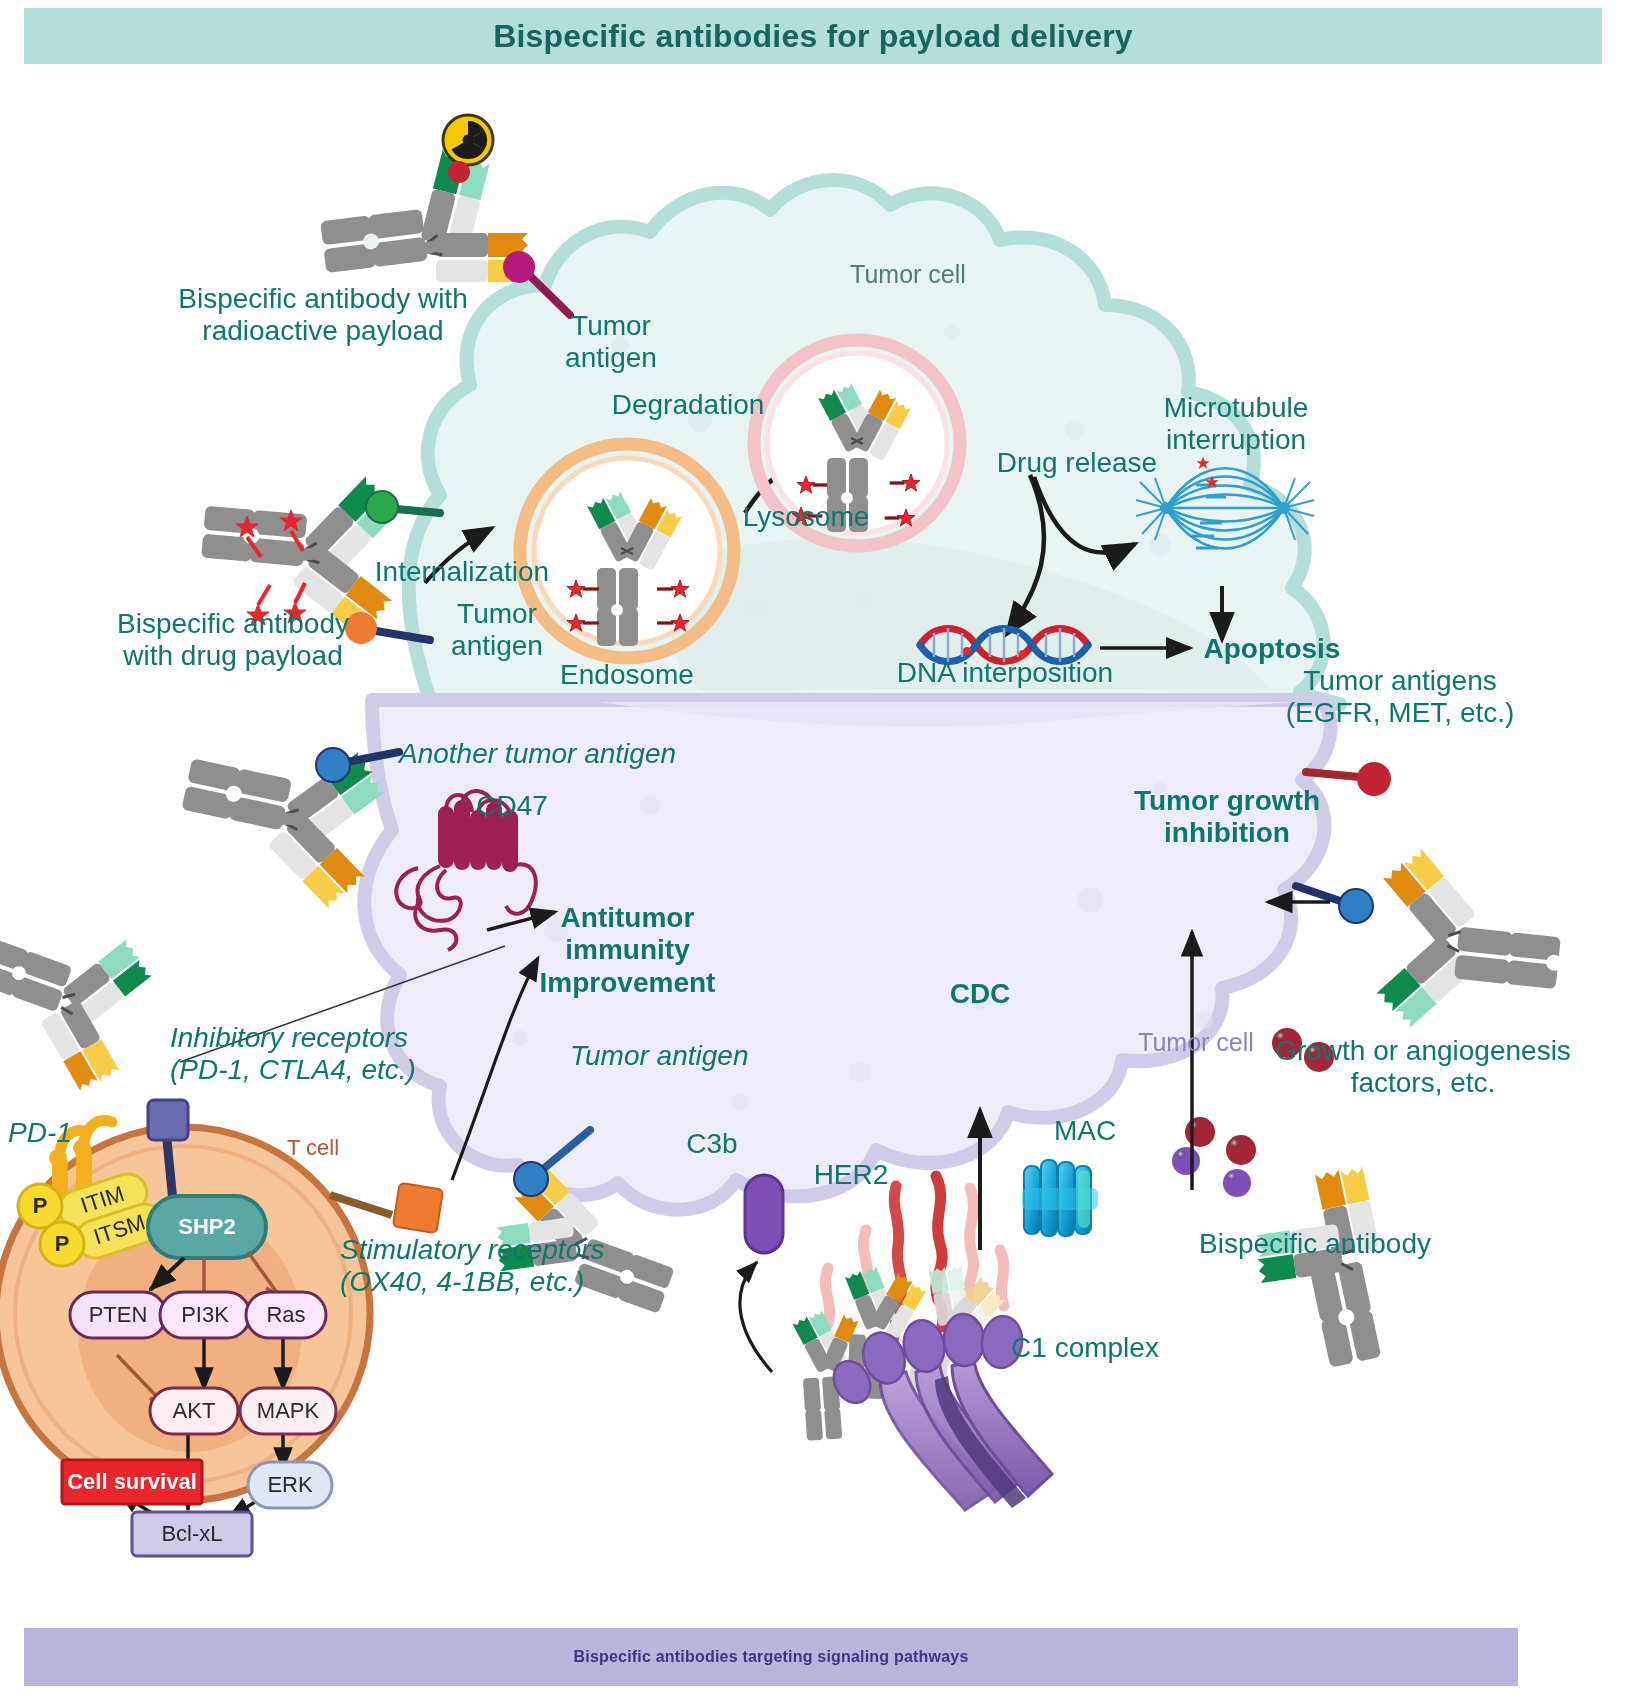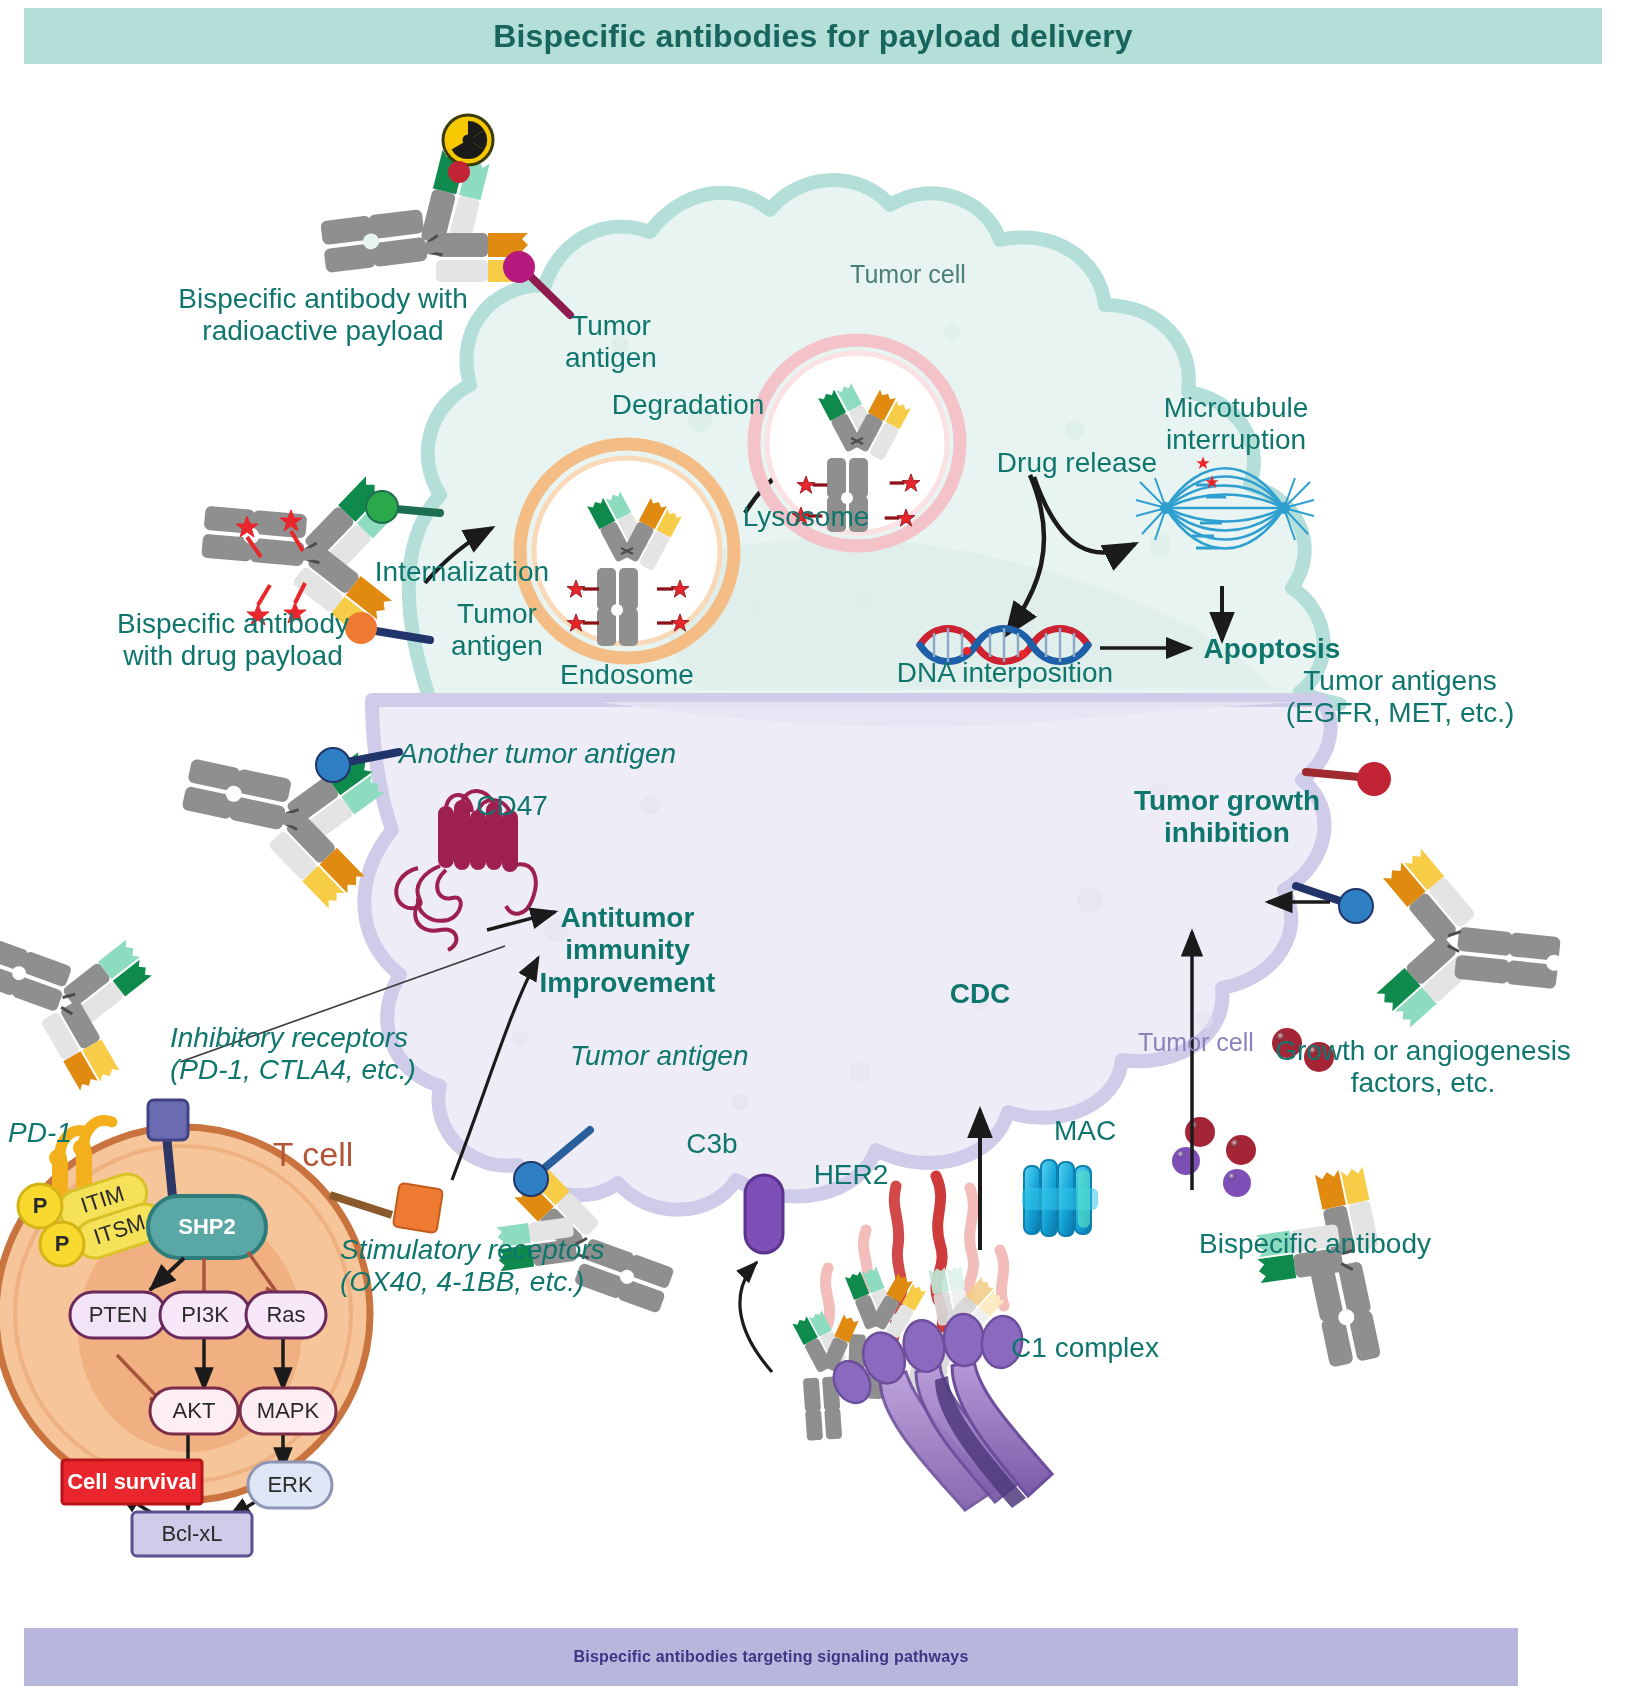--- a/index.html
+++ b/index.html
@@ -39,21 +39,21 @@
   .lbl {
     position: absolute;
     color: #0f766e;
     font-size: 28px;
     line-height: 1.16;
     white-space: pre-line;
     text-align: center;
   }
   .lbl.bold { font-weight: bold; }
   .lbl.left { text-align: left; font-style: italic; }
-  .lbl.tcellname { color: #b4553a; font-size: 34px; }
+  .lbl.tcellname { color: #b4553a; font-size: 22px; }
   .lbl.tumorcell-top { color: #4a7f79; font-size: 25px; }
   .lbl.tumorcell-bot { color: #8a82bb; font-size: 25px; }
   svg.layer {
     position: absolute; left: 0; top: 0;
     width: 1627px; height: 1704px;
     pointer-events: none;
   }
   .node-text {
     font-family: "Liberation Sans", sans-serif;
     font-size: 22px;

